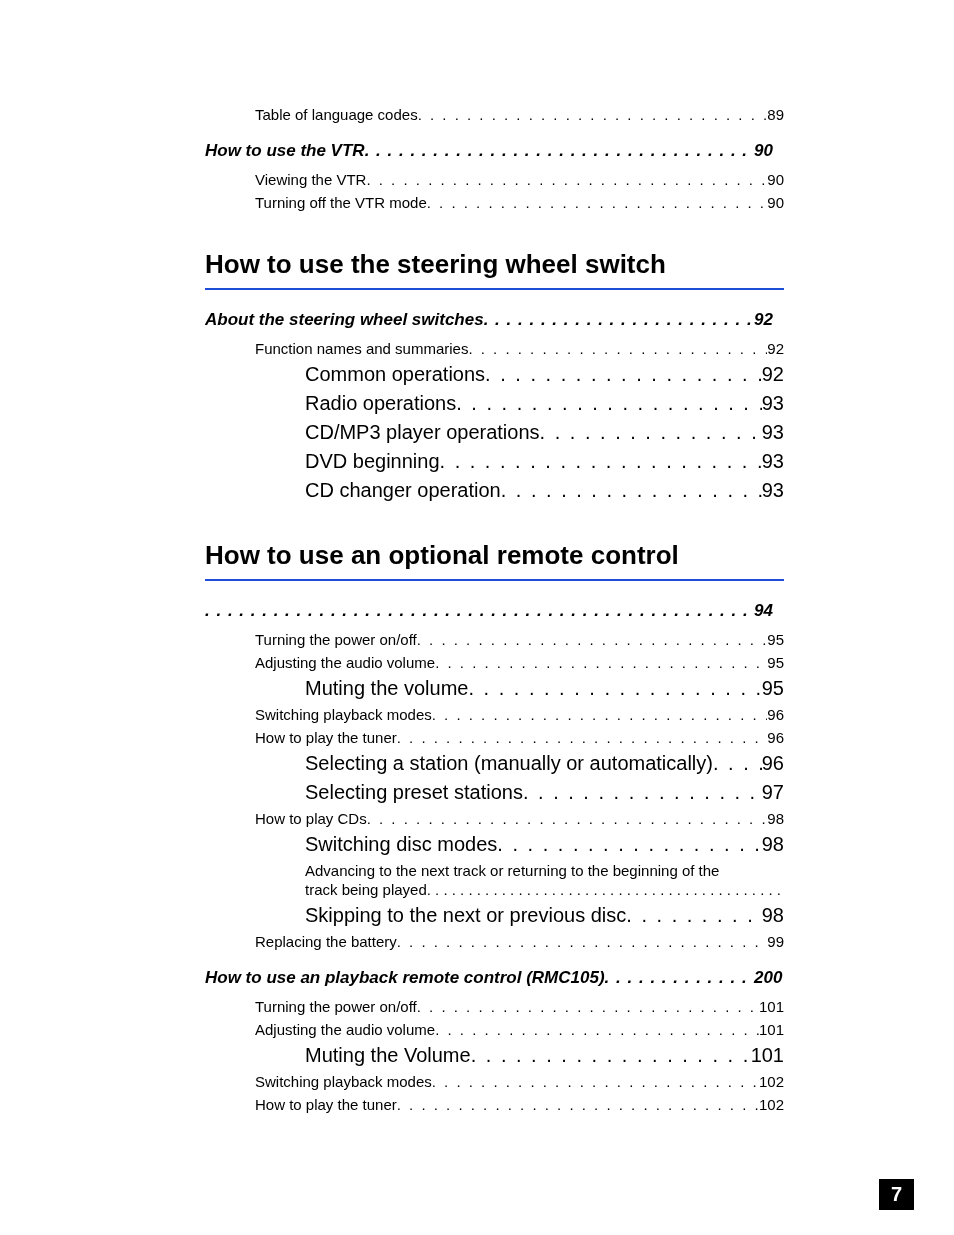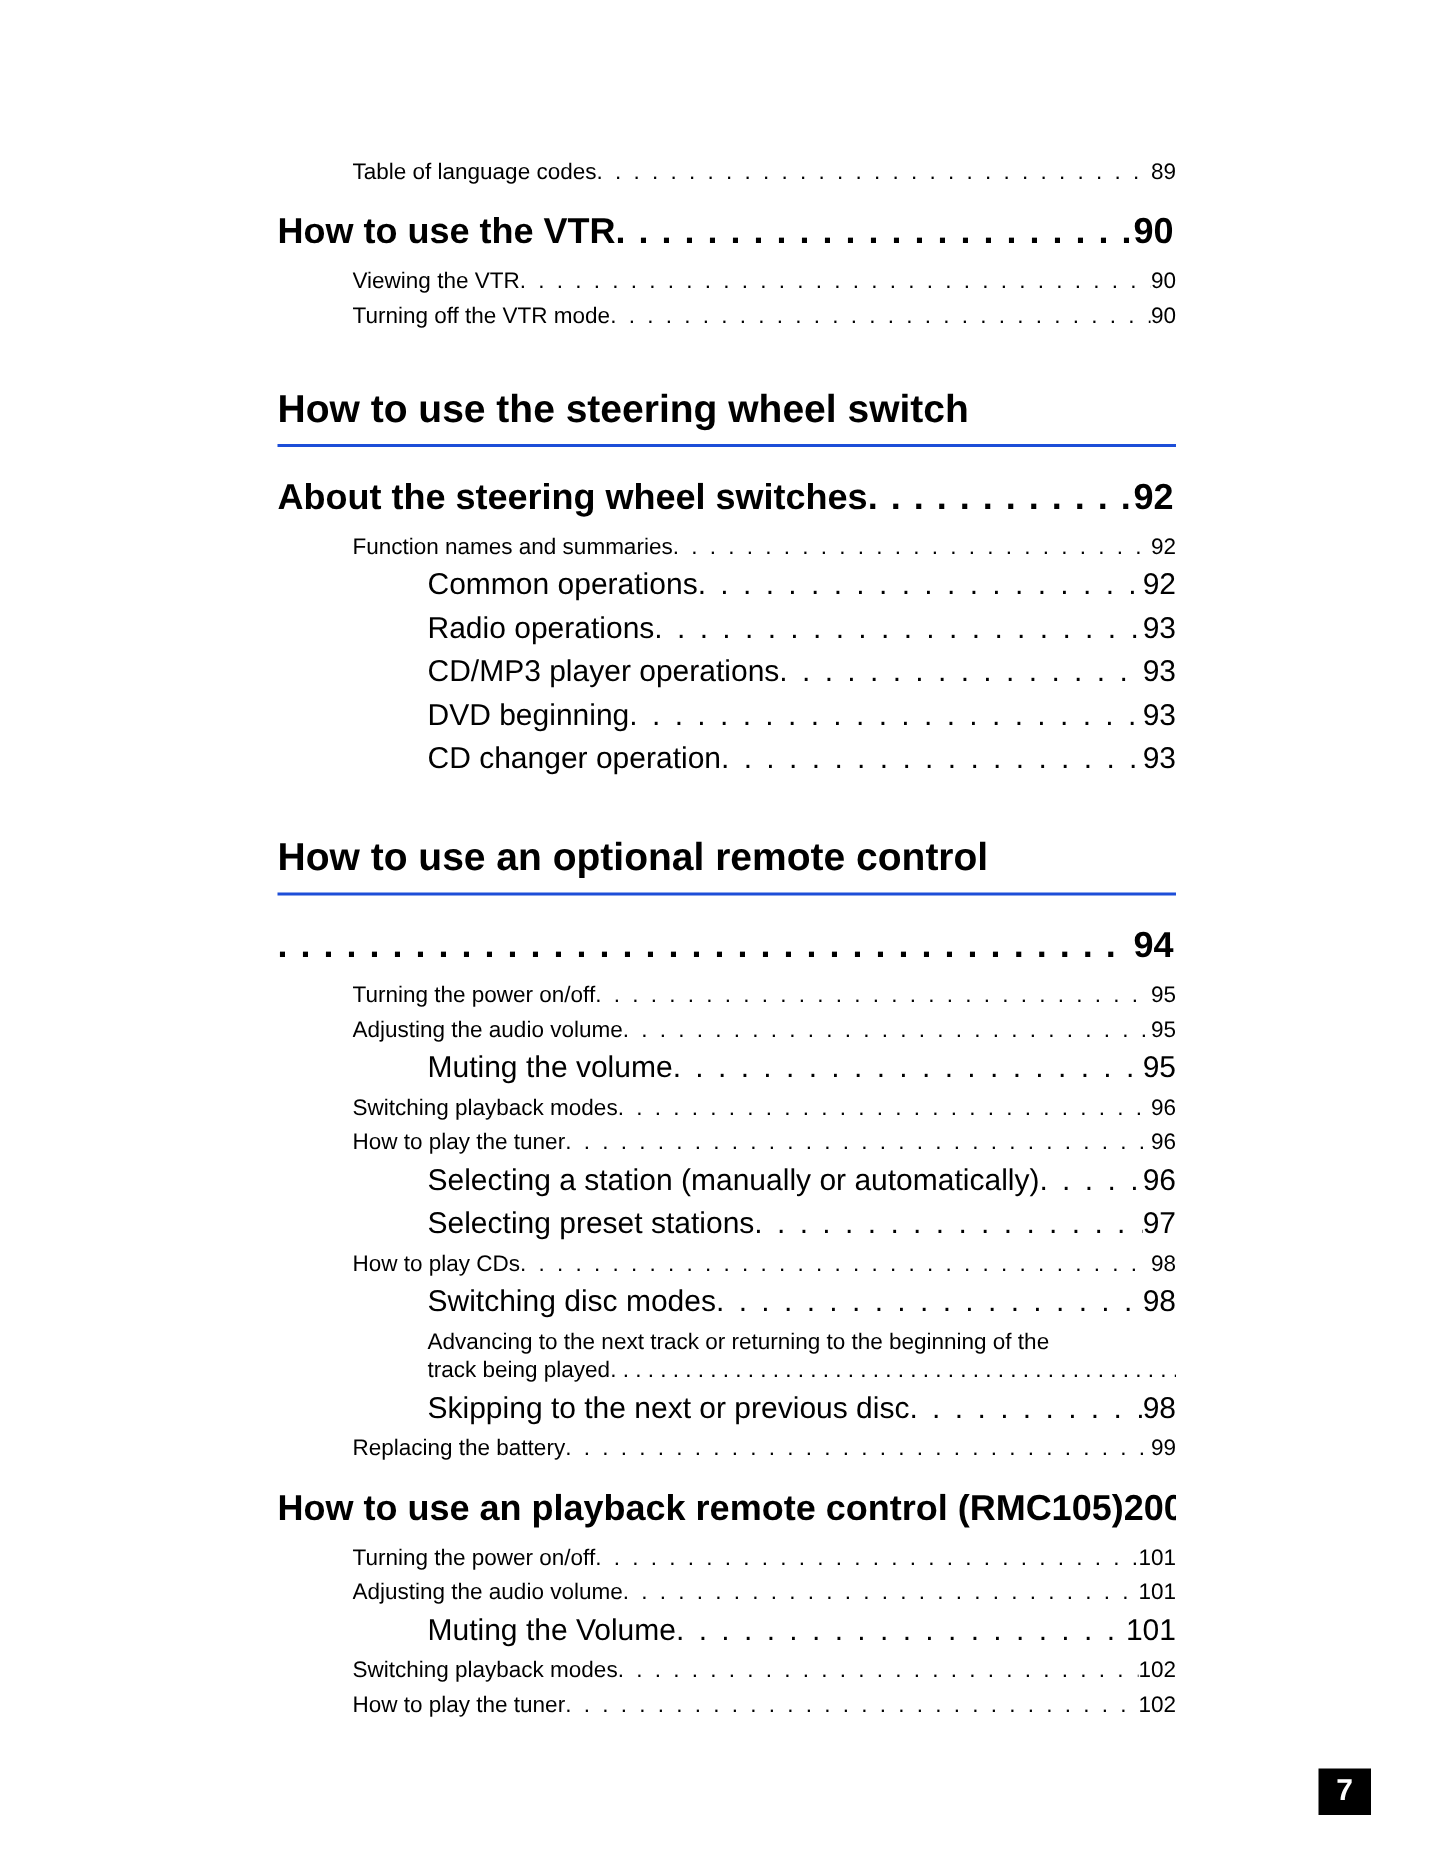--- a/index.html
+++ b/index.html
@@ -8,36 +8,38 @@
     font-family: Arial, Helvetica, sans-serif;
     color: #000;
     width: 954px;
     height: 1235px;
     position: relative;
     box-sizing: border-box;
   }
   .page {
     padding: 100px 170px 60px 185px;
     box-sizing: border-box;
+    margin-left: 20px;
   }
   .toc-line {
     display: flex;
     align-items: baseline;
     white-space: nowrap;
     overflow: hidden;
   }
   .toc-line .label { flex: 0 0 auto; }
   .toc-line .dots {
     flex: 1 1 auto;
     overflow: hidden;
     letter-spacing: 2px;
   }
-  .toc-line .pg { flex: 0 0 auto; text-align: center; }
+  .toc-line .pg { flex: 0 0 auto; text-align: left; }
   .lvl-section {
-    font-size: 24px;
+    font-size: 17px;
+    font-style: italic;
     font-weight: bold;
     margin: 18px 0 10px 0;
   }
   .lvl1 {
     font-size: 15px;
     margin: 6px 0 6px 50px;
   }
   .lvl2 {
     font-size: 20px;
     margin: 6px 0 6px 100px;

